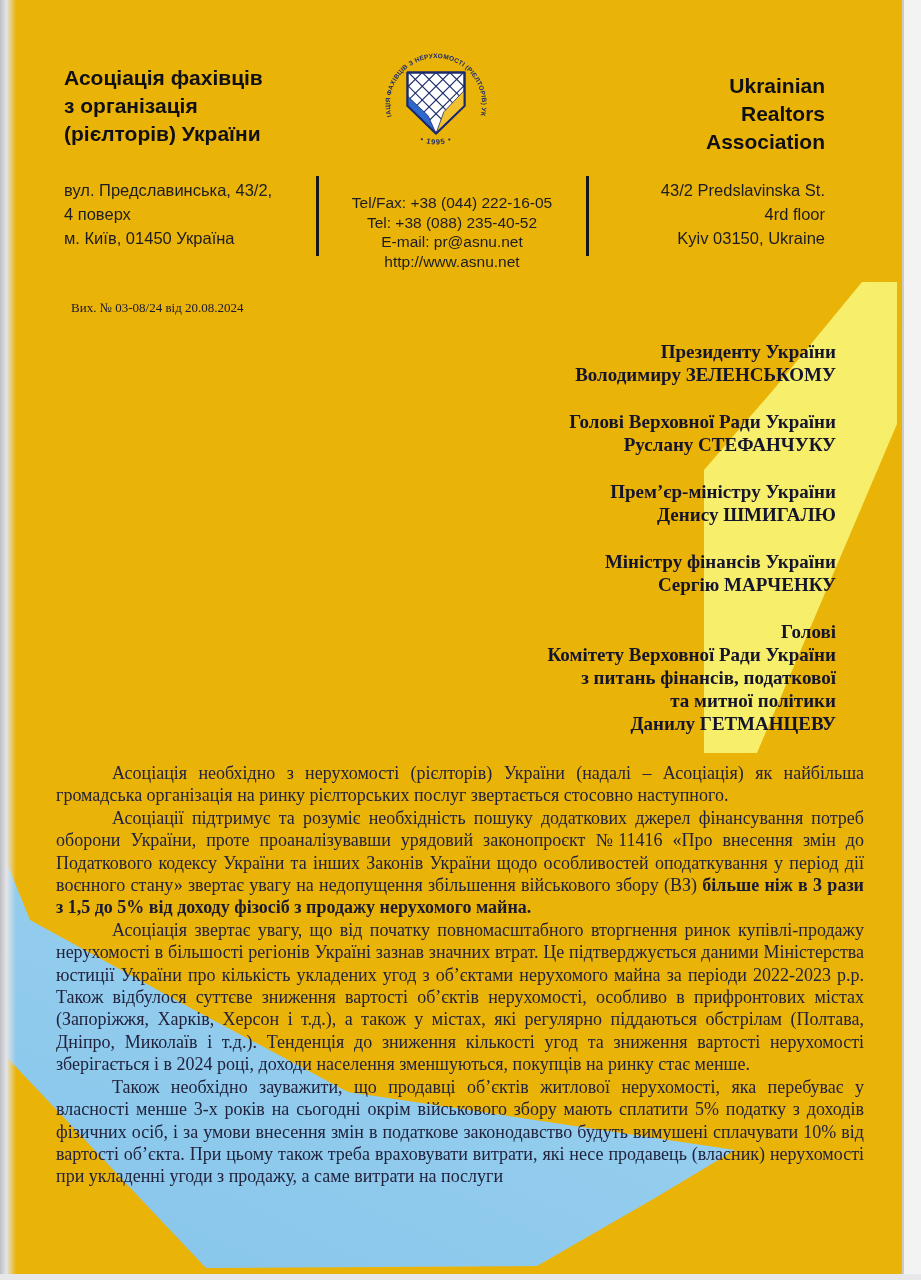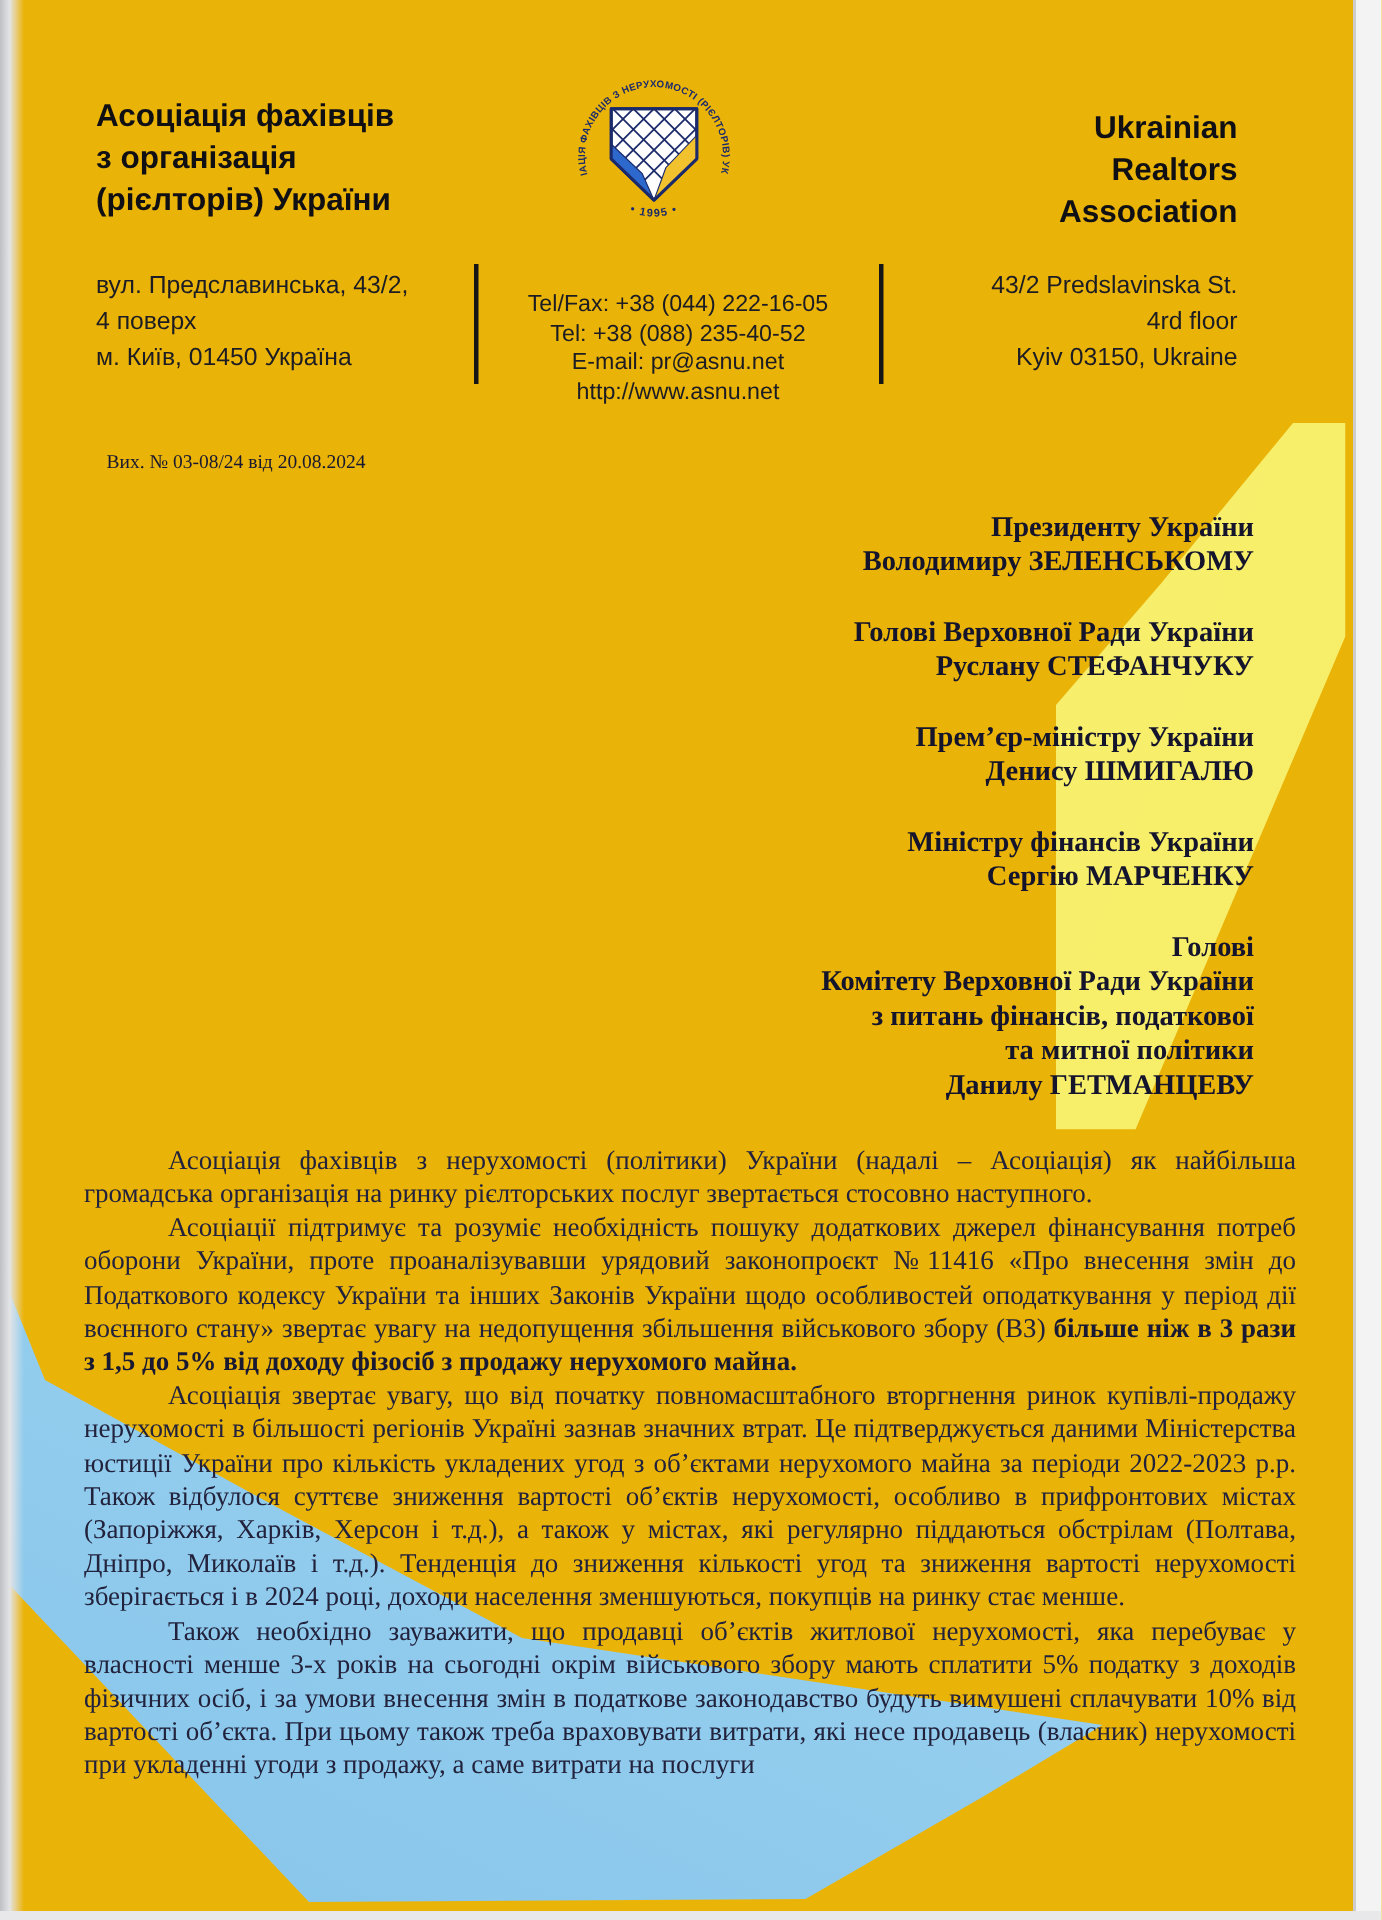--- a/index.html
+++ b/index.html
@@ -155,19 +155,19 @@
     <div class="addr-group">
       <div>Голові</div>
       <div>Комітету Верховної Ради України</div>
       <div>з питань фінансів, податкової</div>
       <div>та митної політики</div>
       <div>Данилу ГЕТМАНЦЕВУ</div>
     </div>
   </div>
 
   <div class="letter-body">
-    <p><span>Асоціація фахівців з нерухомості (політики) України (надалі – Асоціація) як найбільша громадська організація на ринку рієлторських послуг звертається стосовно наступного.</span><b></b></p>
+    <p><span>Асоціація необхідно з нерухомості (рієлторів) України (надалі – Асоціація) як найбільша громадська організація на ринку рієлторських послуг звертається стосовно наступного.</span><b></b></p>
     <p><span>Асоціації підтримує та розуміє необхідність пошуку додаткових джерел фінансування потреб оборони України, проте проаналізувавши урядовий законопроєкт №11416 «Про внесення змін до Податкового кодексу України та інших Законів України щодо особливостей оподаткування у період дії воєнного стану» звертає увагу на недопущення збільшення військового збору (ВЗ) </span><b>більше ніж в 3 рази з 1,5 до 5% від доходу фізосіб з продажу нерухомого майна.</b></p>
     <p><span>Асоціація звертає увагу, що від початку повномасштабного вторгнення ринок купівлі-продажу нерухомості в більшості регіонів Україні зазнав значних втрат. Це підтверджується даними Міністерства юстиції України про кількість укладених угод з об’єктами нерухомого майна за періоди 2022-2023 р.р. Також відбулося суттєве зниження вартості об’єктів нерухомості, особливо в прифронтових містах (Запоріжжя, Харків, Херсон і т.д.), а також у містах, які регулярно піддаються обстрілам (Полтава, Дніпро, Миколаїв і т.д.). Тенденція до зниження кількості угод та зниження вартості нерухомості зберігається і в 2024 році, доходи населення зменшуються, покупців на ринку стає менше.</span><b></b></p>
     <p><span>Також необхідно зауважити, що продавці об’єктів житлової нерухомості, яка перебуває у власності менше 3-х років на сьогодні окрім військового збору мають сплатити 5% податку з доходів фізичних осіб, і за умови внесення змін в податкове законодавство будуть вимушені сплачувати 10% від вартості об’єкта. При цьому також треба враховувати витрати, які несе продавець (власник) нерухомості при укладенні угоди з продажу, а саме витрати на послуги</span><b></b></p>
   </div>
 
 </div>
 
 </body></html>

